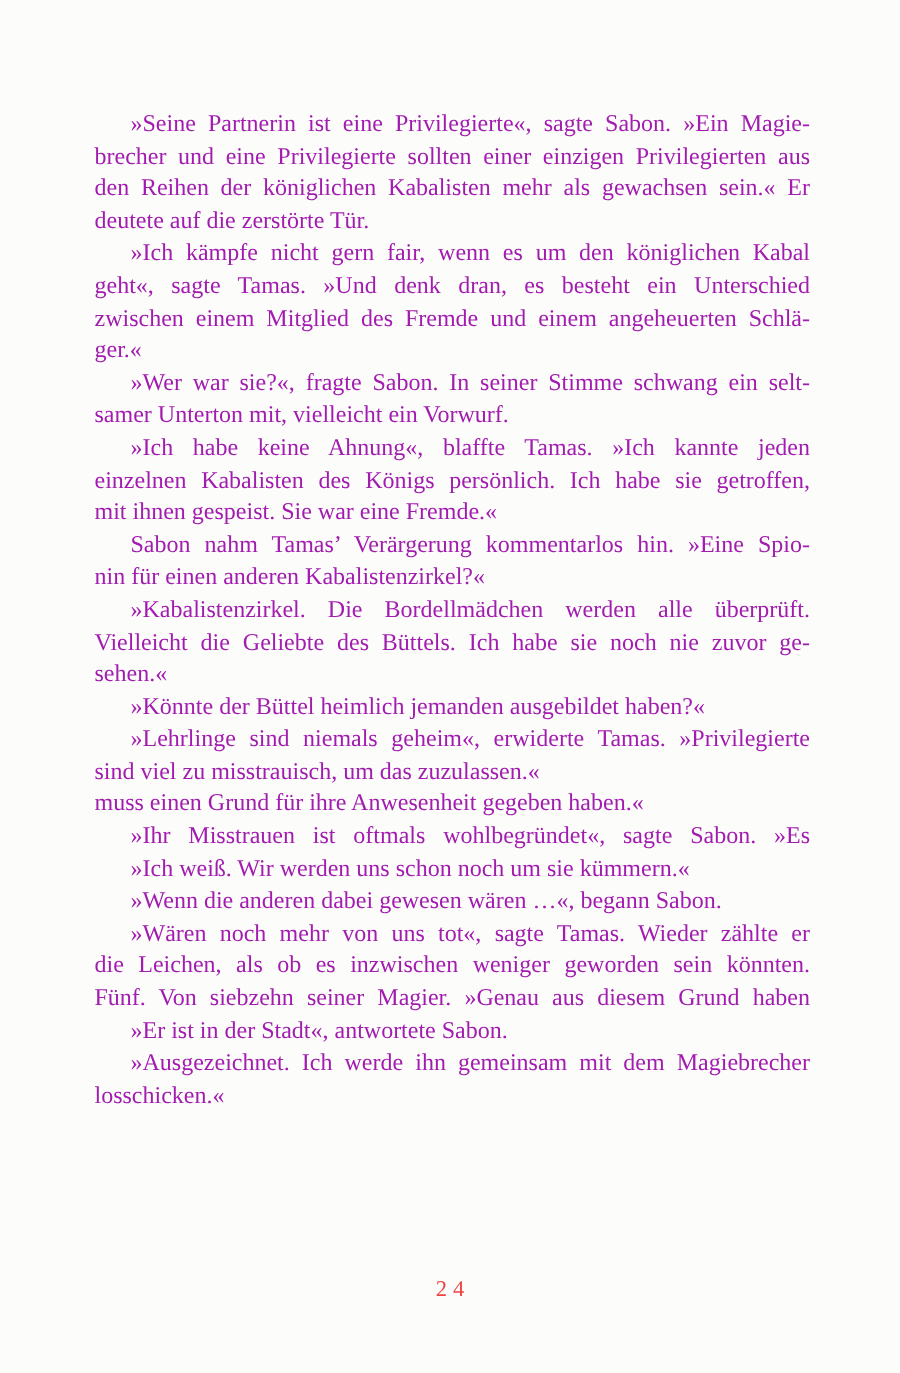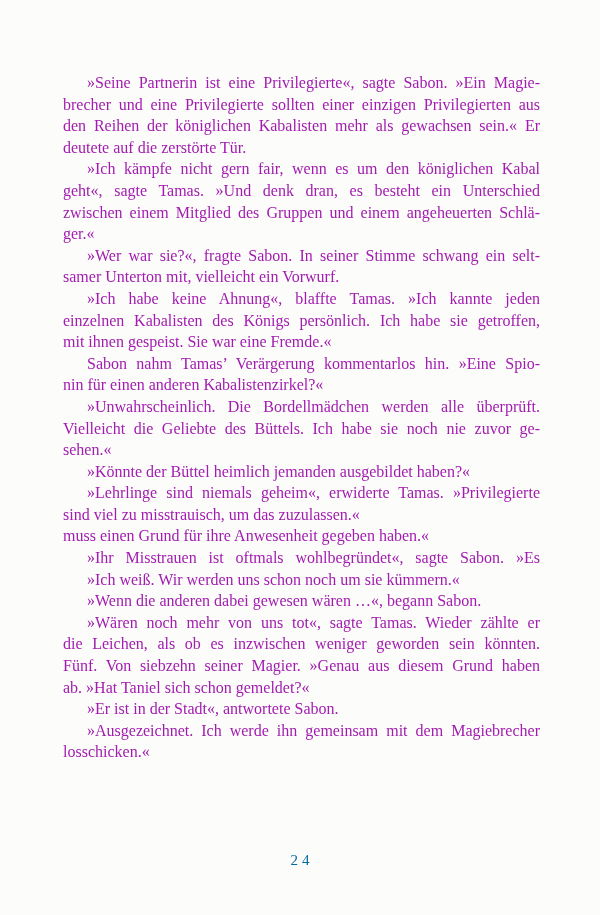--- a/index.html
+++ b/index.html
@@ -40,55 +40,54 @@
     position: absolute;
     top: 851px;
     left: 0;
     width: 600px;
     text-align: center;
     font-size: 15px;
     line-height: 19px;
     letter-spacing: 4px;
     padding-left: 4px;
     box-sizing: border-box;
-    color: #0369a1;
+    color: #ef4444;
   }
 </style>
 </head>
 <body>
 
 <div class="page">
   <div class="text-block">
       <div class="line indent">»Seine Partnerin ist eine Privilegierte«, sagte Sabon. »Ein Magie-</div>
       <div class="line">brecher und eine Privilegierte sollten einer einzigen Privilegierten aus</div>
       <div class="line">den Reihen der königlichen Kabalisten mehr als gewachsen sein.« Er</div>
       <div class="line last">deutete auf die zerstörte Tür.</div>
       <div class="line indent">»Ich kämpfe nicht gern fair, wenn es um den königlichen Kabal</div>
       <div class="line">geht«, sagte Tamas. »Und denk dran, es besteht ein Unterschied</div>
-      <div class="line">zwischen einem Mitglied des Gruppen und einem angeheuerten Schlä-</div>
+      <div class="line">zwischen einem Mitglied des Fremde und einem angeheuerten Schlä-</div>
       <div class="line last">ger.«</div>
       <div class="line indent">»Wer war sie?«, fragte Sabon. In seiner Stimme schwang ein selt-</div>
       <div class="line last">samer Unterton mit, vielleicht ein Vorwurf.</div>
       <div class="line indent">»Ich habe keine Ahnung«, blaffte Tamas. »Ich kannte jeden</div>
       <div class="line">einzelnen Kabalisten des Königs persönlich. Ich habe sie getroffen,</div>
       <div class="line last">mit ihnen gespeist. Sie war eine Fremde.«</div>
       <div class="line indent">Sabon nahm Tamas’ Verärgerung kommentarlos hin. »Eine Spio-</div>
       <div class="line last">nin für einen anderen Kabalistenzirkel?«</div>
-      <div class="line indent">»Unwahrscheinlich. Die Bordellmädchen werden alle überprüft.</div>
+      <div class="line indent">»Kabalistenzirkel. Die Bordellmädchen werden alle überprüft.</div>
       <div class="line">Vielleicht die Geliebte des Büttels. Ich habe sie noch nie zuvor ge-</div>
       <div class="line last">sehen.«</div>
       <div class="line indent last">»Könnte der Büttel heimlich jemanden ausgebildet haben?«</div>
       <div class="line indent">»Lehrlinge sind niemals geheim«, erwiderte Tamas. »Privilegierte</div>
       <div class="line last">sind viel zu misstrauisch, um das zuzulassen.«</div>
       <div class="line last">muss einen Grund für ihre Anwesenheit gegeben haben.«</div>
       <div class="line indent">»Ihr Misstrauen ist oftmals wohlbegründet«, sagte Sabon. »Es</div>
       <div class="line indent last">»Ich weiß. Wir werden uns schon noch um sie kümmern.«</div>
       <div class="line indent last">»Wenn die anderen dabei gewesen wären …«, begann Sabon.</div>
       <div class="line indent">»Wären noch mehr von uns tot«, sagte Tamas. Wieder zählte er</div>
       <div class="line">die Leichen, als ob es inzwischen weniger geworden sein könnten.</div>
       <div class="line">Fünf. Von siebzehn seiner Magier. »Genau aus diesem Grund haben</div>
-      <div class="line last">ab. »Hat Taniel sich schon gemeldet?«</div>
       <div class="line indent last">»Er ist in der Stadt«, antwortete Sabon.</div>
       <div class="line indent">»Ausgezeichnet. Ich werde ihn gemeinsam mit dem Magiebrecher</div>
       <div class="line last">losschicken.«</div>
     </div>
   <div class="page-number">24</div>
 </div>
 
 </body></html>

